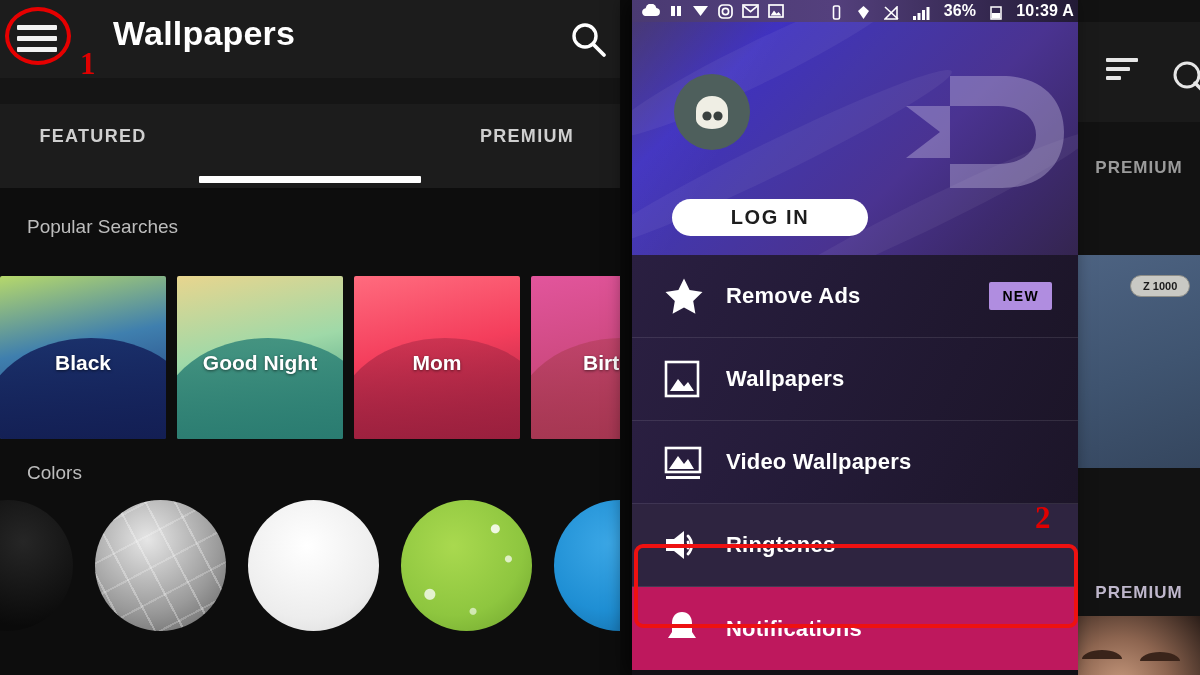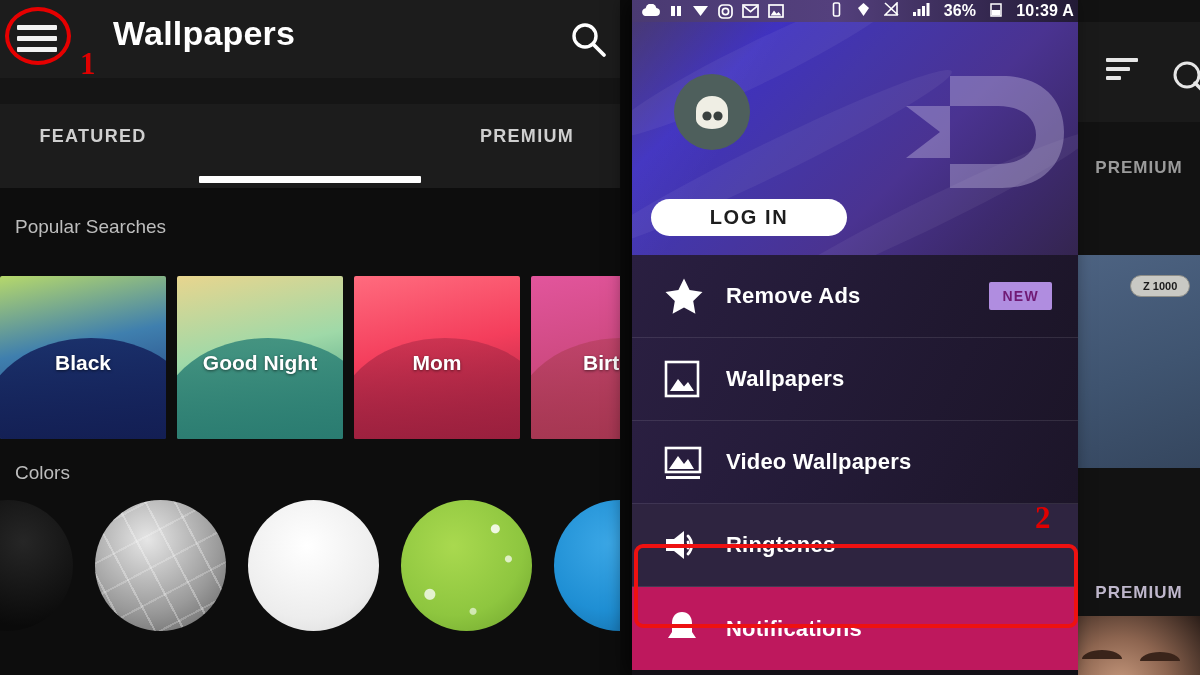--- a/index.html
+++ b/index.html
@@ -40,21 +40,21 @@
     font-size: 18px; font-weight: bold; letter-spacing: 1.3px; color: #cfcfcf;
     text-align: center;
   }
   .tab.active { color: #ffffff; }
   .tab-underline {
     position: absolute; top: 72px; height: 7px; background: #ffffff; border-radius: 1px;
   }
 
   #left-content { position: absolute; left: 0; top: 188px; width: 620px; height: 487px; background: #0d0d0d; }
   .section-label {
-    position: absolute; left: 15px; font-size: 19px; color: #bdbdbd; font-weight: 500;
+    position: absolute; left: 27px; font-size: 19px; color: #bdbdbd; font-weight: 500;
   }
   .cards-row { position: absolute; left: 0; display: flex; gap: 11px; }
   .sq-card {
     width: 166px; height: 163px; position: relative; overflow: hidden; flex: 0 0 auto;
     border-radius: 2px;
   }
   .sq-card .wave {
     position: absolute; left: -10%; top: 38%; width: 130%; height: 80%;
     border-radius: 50% 50% 0 0 / 62% 62% 0 0;
   }
@@ -101,62 +101,62 @@
     position: absolute; left: 632px; top: 0; width: 446px; height: 675px;
     background: #131016; overflow: hidden;
     box-shadow: -6px 0 18px rgba(0,0,0,.6);
   }
   #statusbar {
     position: absolute; left: 0; top: 0; width: 446px; height: 22px;
     background: linear-gradient(90deg,#4a3a72 0%,#54407d 45%,#221a35 100%);
     display: flex; align-items: center; color: #ffffff;
   }
   .sb-left { display: flex; align-items: center; gap: 9px; padding-left: 8px; flex: 1; }
-  .sb-right { display: flex; align-items: flex-start; gap: 14px; padding-right: 4px; }
+  .sb-right { display: flex; align-items: flex-end; gap: 14px; padding-right: 4px; }
   .sb-ico { display: block; }
   .sb-text { font-size: 16px; font-weight: bold; letter-spacing: .2px; white-space: nowrap; }
 
   #drawer-header {
     position: absolute; left: 0; top: 22px; width: 446px; height: 233px;
     background:
       linear-gradient(118deg, rgba(255,255,255,.07) 0%, rgba(255,255,255,0) 28%),
       linear-gradient(135deg, #3a2a6b 0%, #3f31c0 22%, #4436a8 40%, #4a3391 62%, #3d2a6e 82%, #34254f 100%);
     overflow: hidden;
   }
   .hdr-streak { position: absolute; background: rgba(255,255,255,.055); transform: rotate(-26deg); border-radius: 50%; }
   #zedge-d {
     position: absolute; right: 8px; top: 18px; width: 250px; height: 180px;
     opacity: .36;
   }
   #avatar {
     position: absolute; left: 42px; top: 52px; width: 76px; height: 76px; border-radius: 50%;
     background: #4e5f5c; display: flex; align-items: center; justify-content: center;
   }
   #login-btn {
-    position: absolute; left: 19px; top: 177px; width: 196px; height: 37px;
+    position: absolute; left: 40px; top: 177px; width: 196px; height: 37px;
     background: #ffffff; border-radius: 26px;
     display: flex; align-items: center; justify-content: center;
     font-size: 20px; font-weight: bold; letter-spacing: 1.6px; color: #1d1d1d;
     border: none; cursor: pointer;
   }
 
   #drawer-menu { position: absolute; left: 0; top: 255px; width: 446px; height: 320px; }
   .menu-item {
     position: relative; height: 83px; display: flex; align-items: center;
     padding-left: 32px;
     background: linear-gradient(118deg,#2a1f41 0%,#241b38 40%,#1c1528 100%);
     border-bottom: 1px solid rgba(255,255,255,.10);
   }
   .menu-item.plain { background: #be185d; border-bottom: none; }
   .menu-item.highlight { background: #2e2440; }
   .mi-icon { width: 46px; flex: 0 0 auto; display: flex; align-items: center; justify-content: flex-start; }
   .mi-label { font-size: 22px; font-weight: bold; color: #ffffff; letter-spacing: .2px; margin-left: 16px; }
   .badge-new {
     position: absolute; right: 26px; top: 50%; transform: translateY(-50%);
-    background: #b08de0; color: #701a75; font-size: 14px; font-weight: bold;
+    background: #b08de0; color: #000000; font-size: 14px; font-weight: bold;
     letter-spacing: 1.3px; padding: 6px 13px; border-radius: 2px; text-align: right;
   }
 
   
   #anno-ellipse-1 {
     position: absolute; left: 5px; top: 7px; width: 66px; height: 58px;
     border: 4px solid #e60000; border-radius: 50%;
   }
   #anno-num-1 {
     position: absolute; left: 80px; top: 46px;

